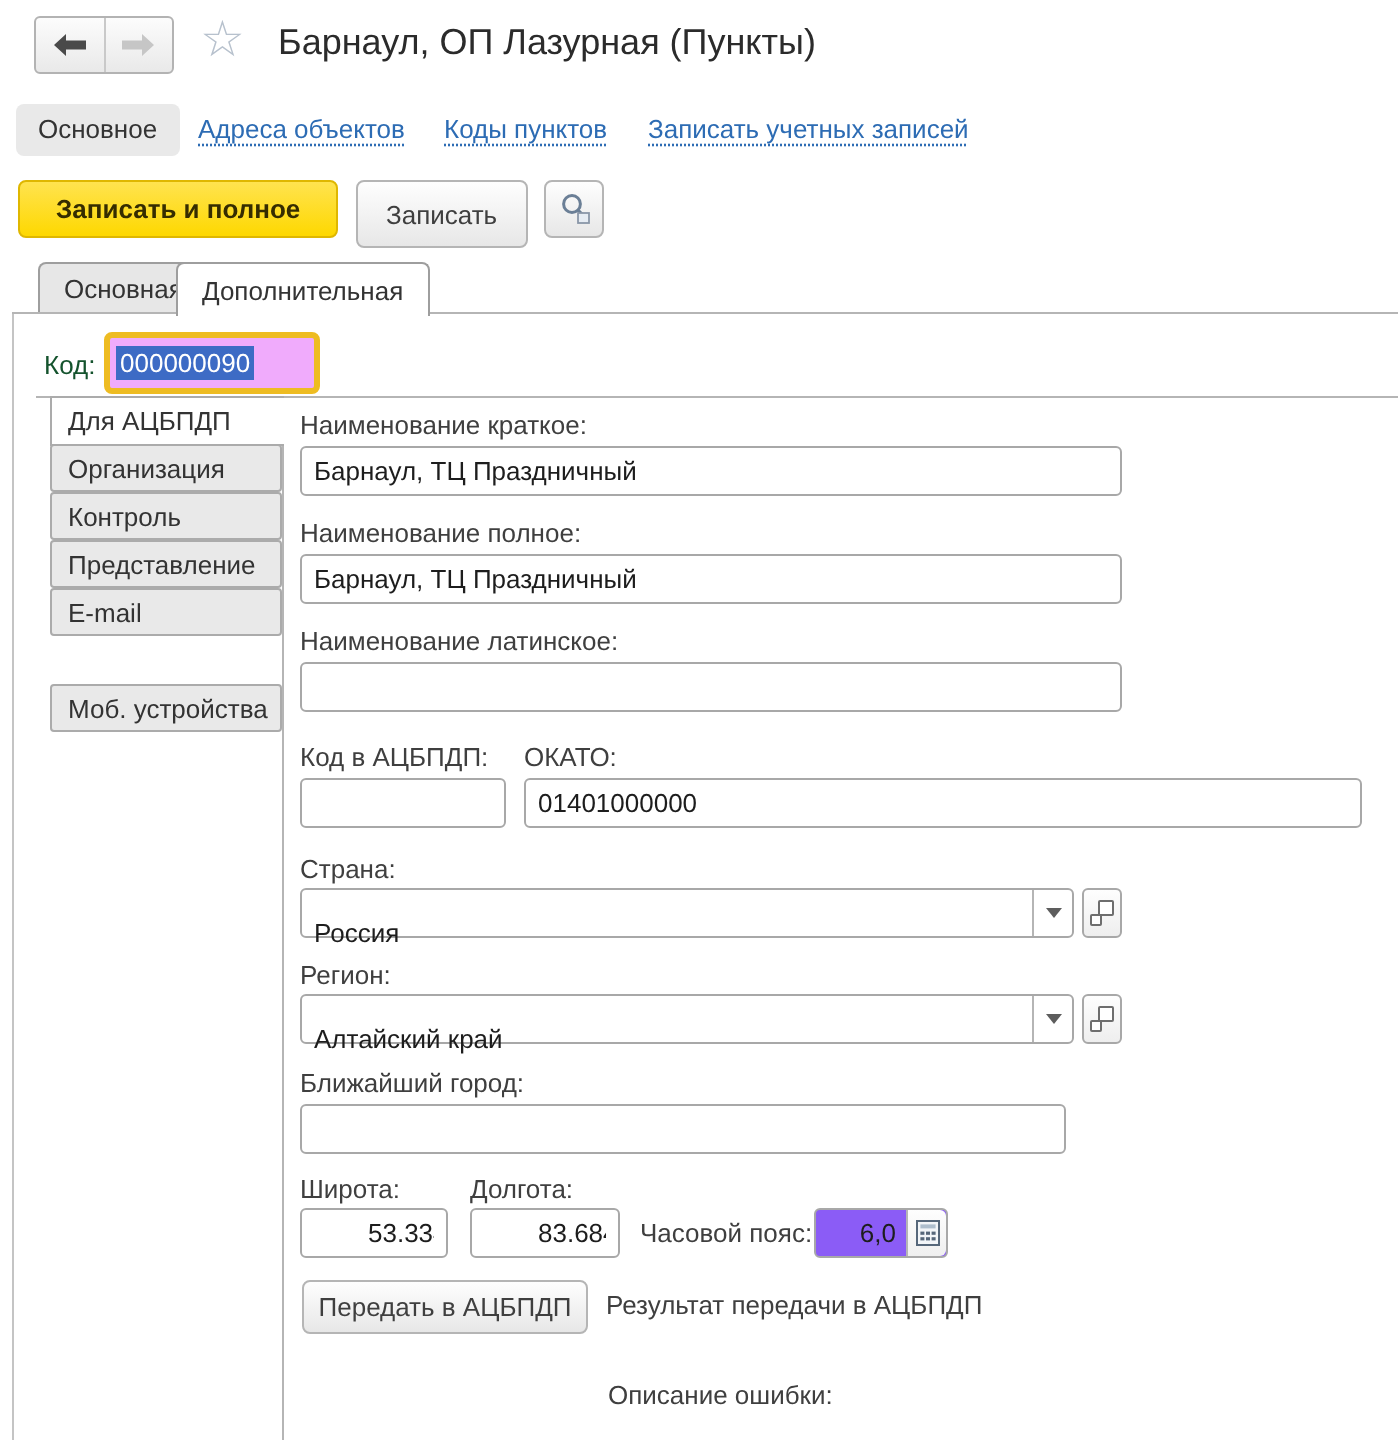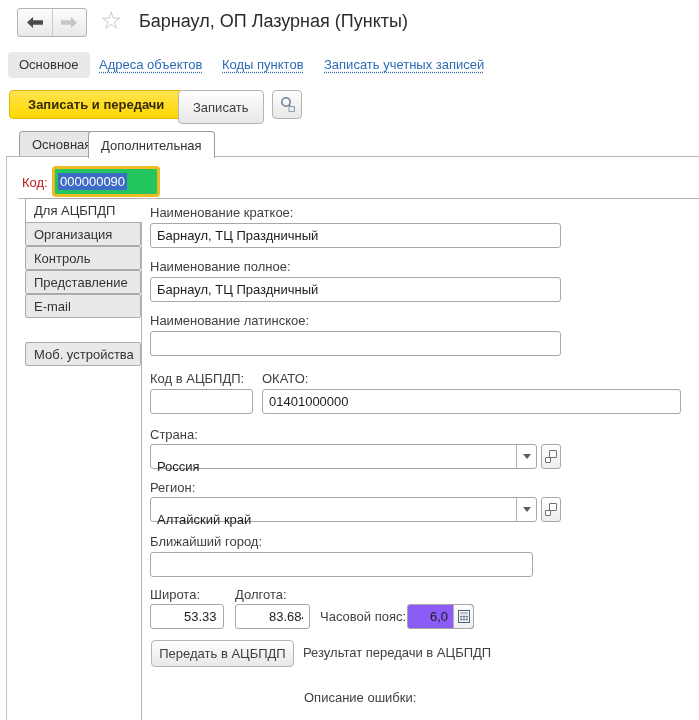--- a/index.html
+++ b/index.html
@@ -38,23 +38,23 @@
   
   .tab { position:absolute; top:131px; height:26px; display:flex; align-items:center;
     padding:0 12px; border:1px solid #9e9e9e; border-bottom:none;
     border-radius:4px 4px 0 0; cursor:pointer; }
   .tab-inactive { left:19px; background:#e7e7e7; }
   .tab-active { left:88px; height:27px; background:#fff; z-index:3; }
   .strip-line { position:absolute; left:6px; top:156px; width:693px; height:1px; background:#b5b5b5; z-index:1; }
   .page-left-border { position:absolute; left:6px; top:156px; width:1px; height:564px; background:#c4c4c4; }
 
   
-  .code-label { position:absolute; left:22px; top:175px; color:#b91c1c; }
+  .code-label { position:absolute; left:22px; top:175px; color:#14532d; }
   .code-box { position:absolute; left:52px; top:166px; width:108px; height:31px;
-    border:3px solid #eebc22; border-radius:4px; background:#22c55e;
+    border:3px solid #eebc22; border-radius:4px; background:#f0abfc;
     display:flex; align-items:center; padding-left:3px; }
   .code-sel { background:#3d6bc5; color:#fff; padding:1px 2px; }
 
   
   .group-line { position:absolute; left:18px; top:198px; width:681px; height:1px; background:#b5b5b5; }
   .vline { position:absolute; left:141px; top:198px; width:1px; height:522px; background:#b5b5b5; }
   .vtab { position:absolute; left:25px; width:116px; height:24px;
     border:1px solid #ababab; border-radius:2px; background:#e9e9e9;
     display:flex; align-items:center; padding-left:8px; color:#333; cursor:pointer; }
   .vtab-active { top:198px; width:117px; height:25px; background:#fff;
@@ -107,21 +107,21 @@
     </div>
   </div>
   <div class="star">☆</div>
   <div class="title">Барнаул, ОП Лазурная (Пункты)</div>
 
   <div class="pill">Основное</div>
   <div class="navlink nl1">Адреса объектов</div>
   <div class="navlink nl2">Коды пунктов</div>
   <div class="navlink nl3">Записать учетных записей</div>
 
-  <button class="btn btn-yellow">Записать и передачи</button>
+  <button class="btn btn-yellow">Записать и полное</button>
   <button class="btn btn-save">Записать</button>
   <button class="btn btn-search">
     <svg width="17" height="17" viewBox="0 0 17 17">
       <circle cx="7" cy="6" r="4.2" fill="none" stroke="#6b7f96" stroke-width="1.5"></circle>
       <line x1="10" y1="9" x2="13" y2="12" stroke="#6b7f96" stroke-width="1.5"></line>
       <rect x="10" y="10.5" width="5.5" height="5" fill="#e6ecf3" stroke="#8a97a8" stroke-width="0.9"></rect>
     </svg>
   </button>
 
   <div class="strip-line"></div>

